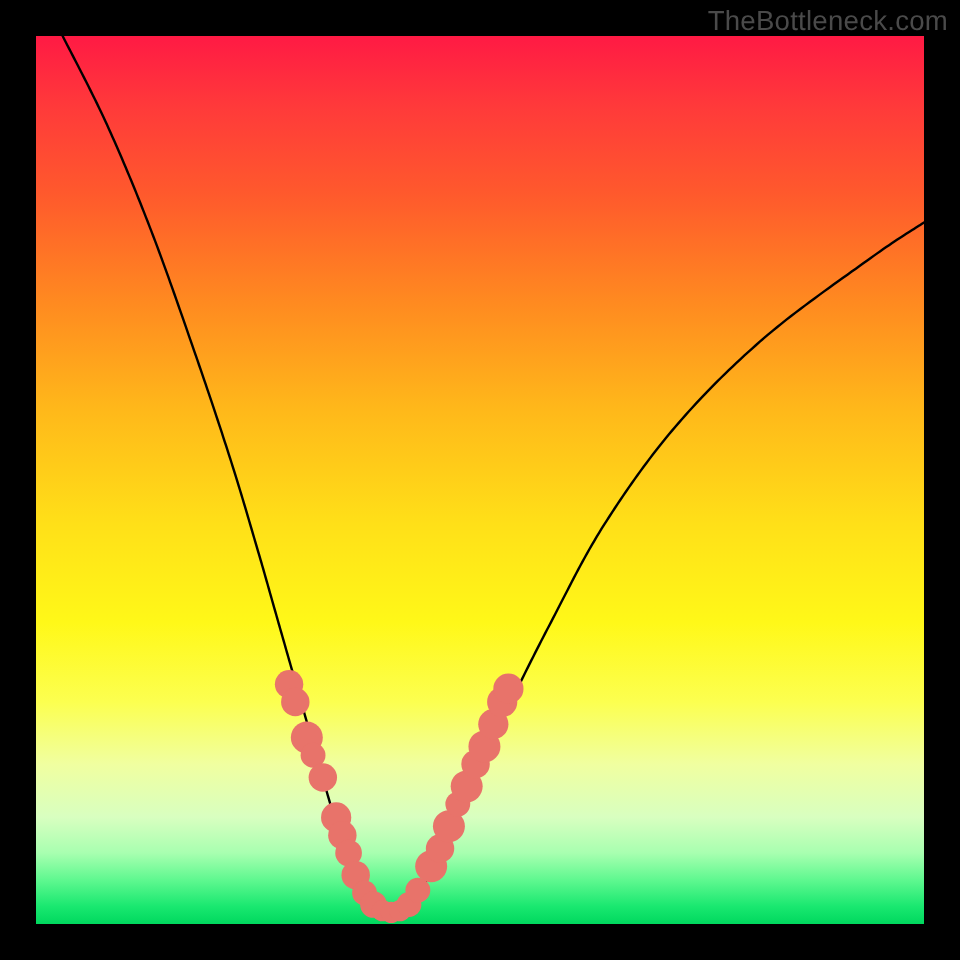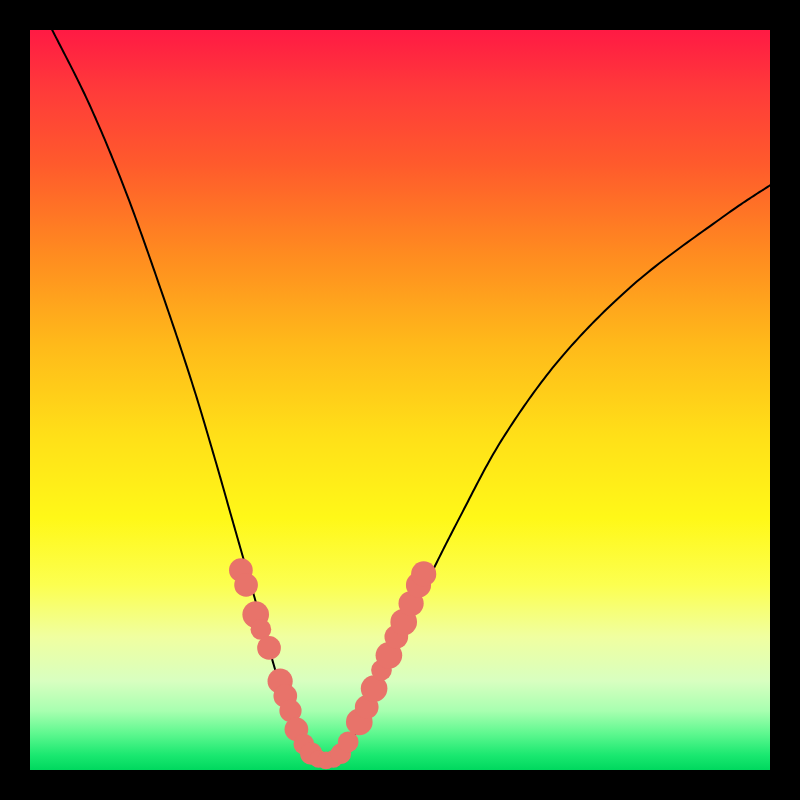--- a/index.html
+++ b/index.html
@@ -96,13 +96,14 @@
           <circle cx="351.5" cy="640.1" r="10.36" fill="#e8736a"></circle>
           <circle cx="358.9" cy="625.3" r="13.32" fill="#e8736a"></circle>
           <circle cx="366.3" cy="606.8" r="11.840000000000002" fill="#e8736a"></circle>
           <circle cx="373.7" cy="592" r="13.32" fill="#e8736a"></circle>
           <circle cx="381.1" cy="573.5" r="12.58" fill="#e8736a"></circle>
           <circle cx="388.5" cy="555" r="12.58" fill="#e8736a"></circle>
           <circle cx="393.68" cy="543.9" r="12.58" fill="#e8736a"></circle>
         </g>
     </svg>
   </div>
+  <div class="watermark">TheBottleneck.com</div>
 </div>
 
 </body></html>

